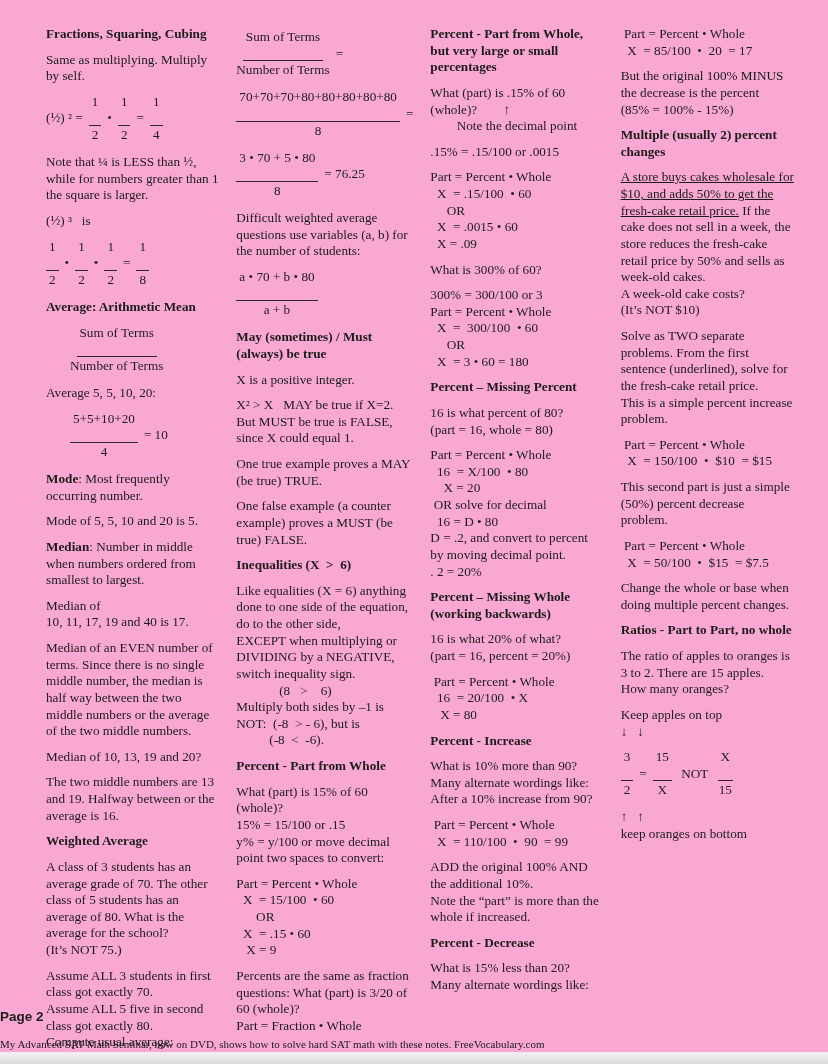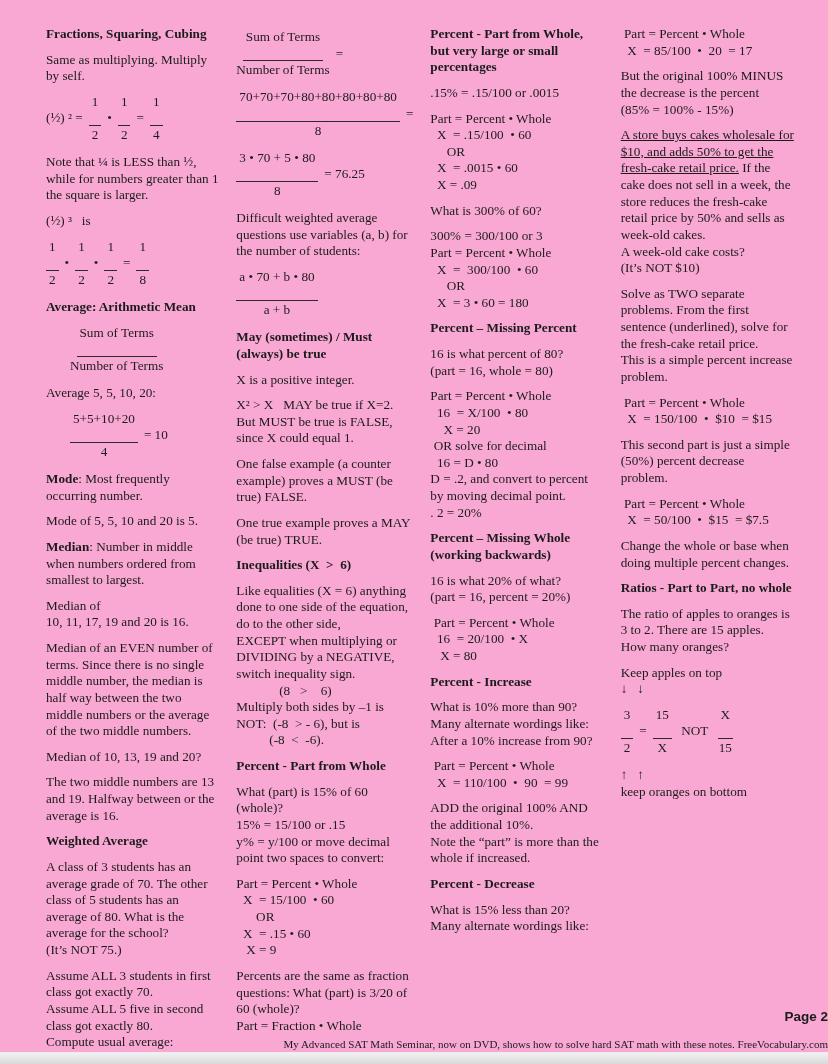--- a/index.html
+++ b/index.html
@@ -18,21 +18,21 @@
   .u{text-decoration:underline;}
   .b{font-weight:bold;margin-top:48px;}
   .mathrow{
     display:flex;align-items:center;gap:6px;
     margin:3px 0 12px;line-height:1.15;flex-wrap:nowrap;
   }
   .mathrow.ind{padding-left:24px;}
   .frac{display:inline-flex;flex-direction:column;align-items:center;text-align:center;}
   .frac .num{padding:0 3px 16px;border-bottom:1.4px solid #2a2a2a;}
   .frac .den{padding-top:1px;}
-  .footer{position:absolute;left:0;right:0;bottom:14px;text-align:right;}
+  .footer{position:absolute;left:0;right:0;bottom:14px;text-align:left;}
   .pageno{font-weight:bold;font-size:13.5px;font-family:"Liberation Sans","DejaVu Sans",sans-serif;}
   .credit{font-size:11px;margin-top:14px;}
   .bottombar{
     position:absolute;left:0;right:0;bottom:0;height:11px;
     background:linear-gradient(#f1f1f1,#d9d9d9);
     border-top:1px solid #ececec;
   }
 </style>
 </head>
 <body>
@@ -94,21 +94,21 @@
           <span class="frac">
             <span class="num">5+5+10+20</span>
             <span class="den">4</span>
           </span>
           <span class="mtxt">= 10</span>
         </div>
         <div class="blk p"><span class="b">Mode</span><span>: Most frequently occurring number.</span></div>
         <div class="blk p">Mode of 5, 5, 10 and 20 is 5.</div>
         <div class="blk p"><span class="b">Median</span><span>: Number in middle when numbers ordered from smallest to largest.</span></div>
         <div class="blk p">Median of
-10, 11, 17, 19 and 20 is 16.</div>
+10, 11, 17, 19 and 40 is 17.</div>
         <div class="blk p">Median of an EVEN number of terms.  Since there is no single middle number, the median is half way between the two middle numbers or the average of the two middle numbers.</div>
         <div class="blk p">Median of 10, 13, 19 and 20?</div>
         <div class="blk p">The two middle numbers are 13 and 19.  Halfway between or the average is 16.</div>
         <div class="blk h">Weighted Average</div>
         <div class="blk p">A class of 3 students has an average grade of 70.  The other class of 5 students has an average of 80.  What is the average for the school?
 (It’s NOT 75.)</div>
         <div class="blk p">Assume ALL 3 students in first class got exactly 70.
 Assume ALL 5 five in second class got exactly 80.
 Compute usual average:</div>
       </div>
@@ -138,42 +138,45 @@
         <div class="mathrow">
           <span class="frac">
             <span class="num">a • 70 +  b • 80</span>
             <span class="den">a + b</span>
           </span>
         </div>
         <div class="blk h">May (sometimes) / Must (always) be true</div>
         <div class="blk p">X is a positive integer.</div>
         <div class="blk p">X² &gt; X&nbsp;&nbsp;&nbsp;MAY be true if X=2.
 But MUST be true is FALSE, since X could equal 1.</div>
+        <div class="blk p">One true example proves a MAY (be true) TRUE.</div>
         <div class="blk p">One false example (a counter example) proves a MUST (be true) FALSE.</div>
-        <div class="blk p">One true example proves a MAY (be true) TRUE.</div>
         <div class="blk h">Inequalities (X&nbsp;&nbsp;&gt;&nbsp;&nbsp;6)</div>
         <div class="blk p">Like equalities (X = 6) anything done to one side of the equation, do to the other side,
 EXCEPT when multiplying or DIVIDING by a NEGATIVE, switch inequality sign.
 &nbsp;&nbsp;&nbsp;&nbsp;&nbsp;&nbsp;&nbsp;&nbsp;&nbsp;&nbsp;&nbsp;&nbsp;&nbsp;(8&nbsp;&nbsp;&nbsp;&gt;&nbsp;&nbsp;&nbsp;&nbsp;6)
 Multiply both sides by –1 is NOT:&nbsp;&nbsp;(-8&nbsp;&nbsp;&gt; - 6), but is
 &nbsp;&nbsp;&nbsp;&nbsp;&nbsp;&nbsp;&nbsp;&nbsp;&nbsp;&nbsp;(-8&nbsp;&nbsp;&lt;&nbsp;&nbsp;-6).</div>
         <div class="blk h">Percent - Part from Whole</div>
         <div class="blk p">What (part) is 15% of 60 (whole)?
 15% = 15/100 or .15
 y% = y/100 or move decimal point two spaces to convert:</div>
         <div class="blk p">Part = Percent • Whole
 &nbsp;&nbsp;X&nbsp;&nbsp;= 15/100&nbsp;&nbsp;• 60
 &nbsp;&nbsp;&nbsp;&nbsp;&nbsp;&nbsp;OR
 &nbsp;&nbsp;X&nbsp;&nbsp;= .15 • 60
 &nbsp;&nbsp;&nbsp;X = 9</div>
         <div class="blk p">Percents are the same as fraction questions:  What (part) is 3/20 of 60 (whole)?
 Part = Fraction • Whole</div>
       </div>
     <div class="col">
         <div class="blk h">Percent - Part from Whole, but very large or small percentages</div>
+        <div class="blk p">What (part) is .15% of 60
+(whole)?&nbsp;&nbsp;&nbsp;&nbsp;&nbsp;&nbsp;&nbsp;&nbsp;↑
+&nbsp;&nbsp;&nbsp;&nbsp;&nbsp;&nbsp;&nbsp;&nbsp;Note the decimal point</div>
         <div class="blk p">.15% = .15/100 or .0015</div>
         <div class="blk p">Part = Percent • Whole
 &nbsp;&nbsp;X&nbsp;&nbsp;= .15/100&nbsp;&nbsp;• 60
 &nbsp;&nbsp;&nbsp;&nbsp;&nbsp;OR
 &nbsp;&nbsp;X&nbsp;&nbsp;= .0015 • 60
 &nbsp;&nbsp;X = .09</div>
         <div class="blk p">What is 300% of 60?</div>
         <div class="blk p">300% = 300/100 or 3
 Part = Percent • Whole
 &nbsp;&nbsp;X&nbsp;&nbsp;=&nbsp;&nbsp;300/100&nbsp;&nbsp;• 60
@@ -205,20 +208,21 @@
 Note the “part” is more than the whole if increased.</div>
         <div class="blk h">Percent - Decrease</div>
         <div class="blk p">What is 15% less than 20?
 Many alternate wordings like:</div>
       </div>
     <div class="col">
         <div class="blk p">&nbsp;Part = Percent • Whole
 &nbsp;&nbsp;X&nbsp;&nbsp;= 85/100&nbsp;&nbsp;•&nbsp;&nbsp;20&nbsp;&nbsp;= 17</div>
         <div class="blk p">But the original 100% MINUS the decrease is the percent
 (85% = 100% - 15%)</div>
+        <div class="blk h">Multiple (usually 2) percent changes</div>
         <div class="blk p"><span class="u ">A store buys cakes wholesale for $10, and adds 50% to get the fresh-cake retail price.</span><span> If the cake does not sell in a week, the store reduces the fresh-cake retail price by 50% and sells as week-old cakes.
 A week-old cake costs?
 (It’s NOT $10)</span></div>
         <div class="blk p">Solve as TWO separate problems.  From the first sentence  (underlined), solve for the fresh-cake retail price.
 This is a simple percent increase problem.</div>
         <div class="blk p">&nbsp;Part = Percent • Whole
 &nbsp;&nbsp;X&nbsp;&nbsp;= 150/100&nbsp;&nbsp;•&nbsp;&nbsp;$10&nbsp;&nbsp;= $15</div>
         <div class="blk p">This second part is just a simple (50%) percent decrease problem.</div>
         <div class="blk p">&nbsp;Part = Percent • Whole
 &nbsp;&nbsp;X&nbsp;&nbsp;= 50/100&nbsp;&nbsp;•&nbsp;&nbsp;$15&nbsp;&nbsp;= $7.5</div>

